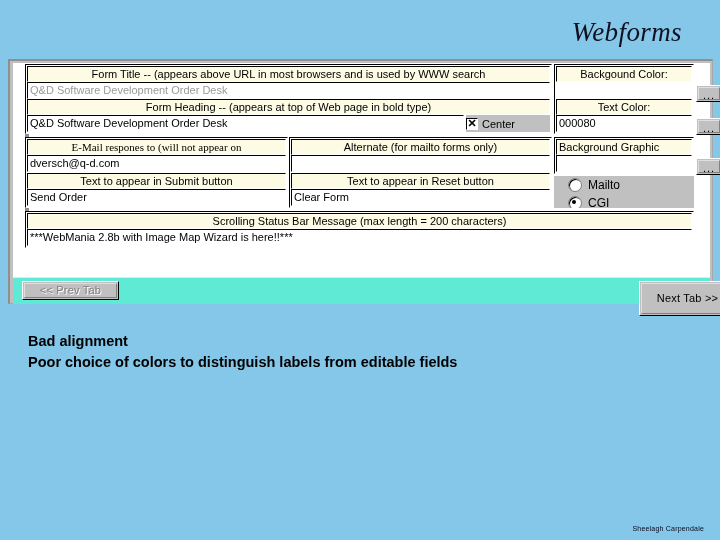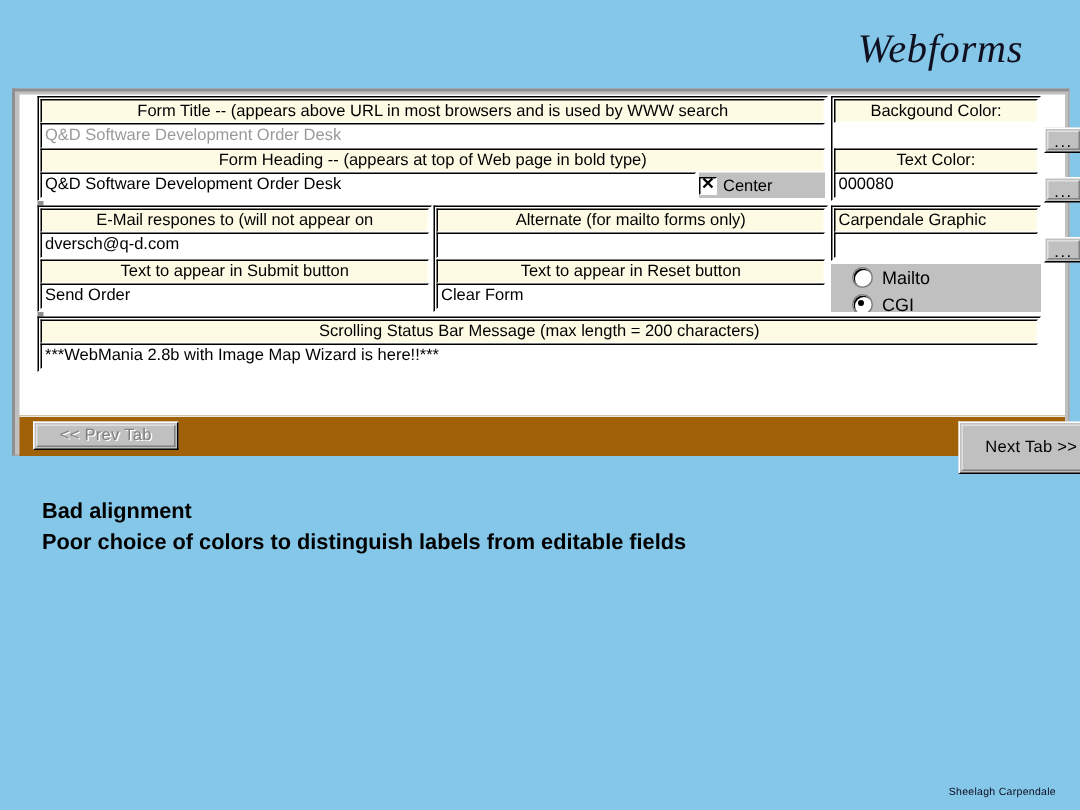--- a/index.html
+++ b/index.html
@@ -199,21 +199,21 @@
     background: #000000;
   }
 
   
   #app-footer {
     position: absolute;
     left: 3px;
     top: 216px;
     width: 697px;
     height: 26px;
-    background: #a16207;
+    background: #5eead4;
     border-top: 1px solid #e8e8e8;
   }
 
   
   .tick {
     position: absolute;
     width: 4px;
     background: #8f8f8f;
   }
 
@@ -264,21 +264,21 @@
     <div id="center-check-wrap" style="left:453px; top:52px; width:84px; height:17px;">
       <span class="checkbox checked"></span>
       <span>Center</span>
     </div>
 
     <div class="tick" style="left:12px; top:71px; height:3px;"></div>
 
     <div class="groupbox" style="left:12px; top:74px; width:263px; height:71px;"></div>
     <div class="groupbox" style="left:276px; top:74px; width:263px; height:71px;"></div>
 
-    <div class="labelband center" style="left:14px; top:76px; width:259px; height:16px;">E-Mail respones to (will not appear on</div>
+    <div class="labelband center" style="left:14px; top:76px; width:259px; height:16px;font-family:Liberation Serif, serif;">E-Mail respones to (will not appear on</div>
     <div class="editfield" style="left:14px; top:92px; width:259px; height:17px;">dversch@q-d.com</div>
 
     <div class="labelband center" style="left:278px; top:76px; width:259px; height:16px;">Alternate (for mailto forms only)</div>
     <div class="editfield" style="left:278px; top:92px; width:259px; height:17px;"></div>
 
     <div class="labelband center" style="left:14px; top:110px; width:259px; height:16px;">Text to appear in Submit button</div>
     <div class="editfield" style="left:14px; top:126px; width:259px; height:17px;">Send Order</div>
 
     <div class="labelband center" style="left:278px; top:110px; width:259px; height:16px;">Text to appear in Reset button</div>
     <div class="editfield" style="left:278px; top:126px; width:259px; height:17px;">Clear Form</div>
@@ -292,21 +292,21 @@
 
     <div class="groupbox" style="left:541px; top:1px; width:140px; height:70px;"></div>
 
     <div class="labelband center" style="left:543px; top:3px; width:136px; height:16px;">Backgound Color:</div>
 
     <div class="labelband center" style="left:543px; top:36px; width:136px; height:16px;">Text Color:</div>
     <div class="editfield" style="left:543px; top:52px; width:136px; height:17px;">000080</div>
 
     <div class="groupbox" style="left:541px; top:74px; width:140px; height:37px;"></div>
 
-    <div class="labelband left" style="left:543px; top:76px; width:136px; height:16px;">Carpendale Graphic</div>
+    <div class="labelband left" style="left:543px; top:76px; width:136px; height:16px;">Background Graphic</div>
     <div class="editfield" style="left:543px; top:92px; width:136px; height:17px;"></div>
 
     <div class="btn" style="left:683px; top:22px; width:26px; height:17px;">
       <span class="inner"></span>
       <span class="ellipsis">...</span>
     </div>
     <div class="btn" style="left:683px; top:55px; width:26px; height:17px;">
       <span class="inner"></span>
       <span class="ellipsis">...</span>
     </div>

